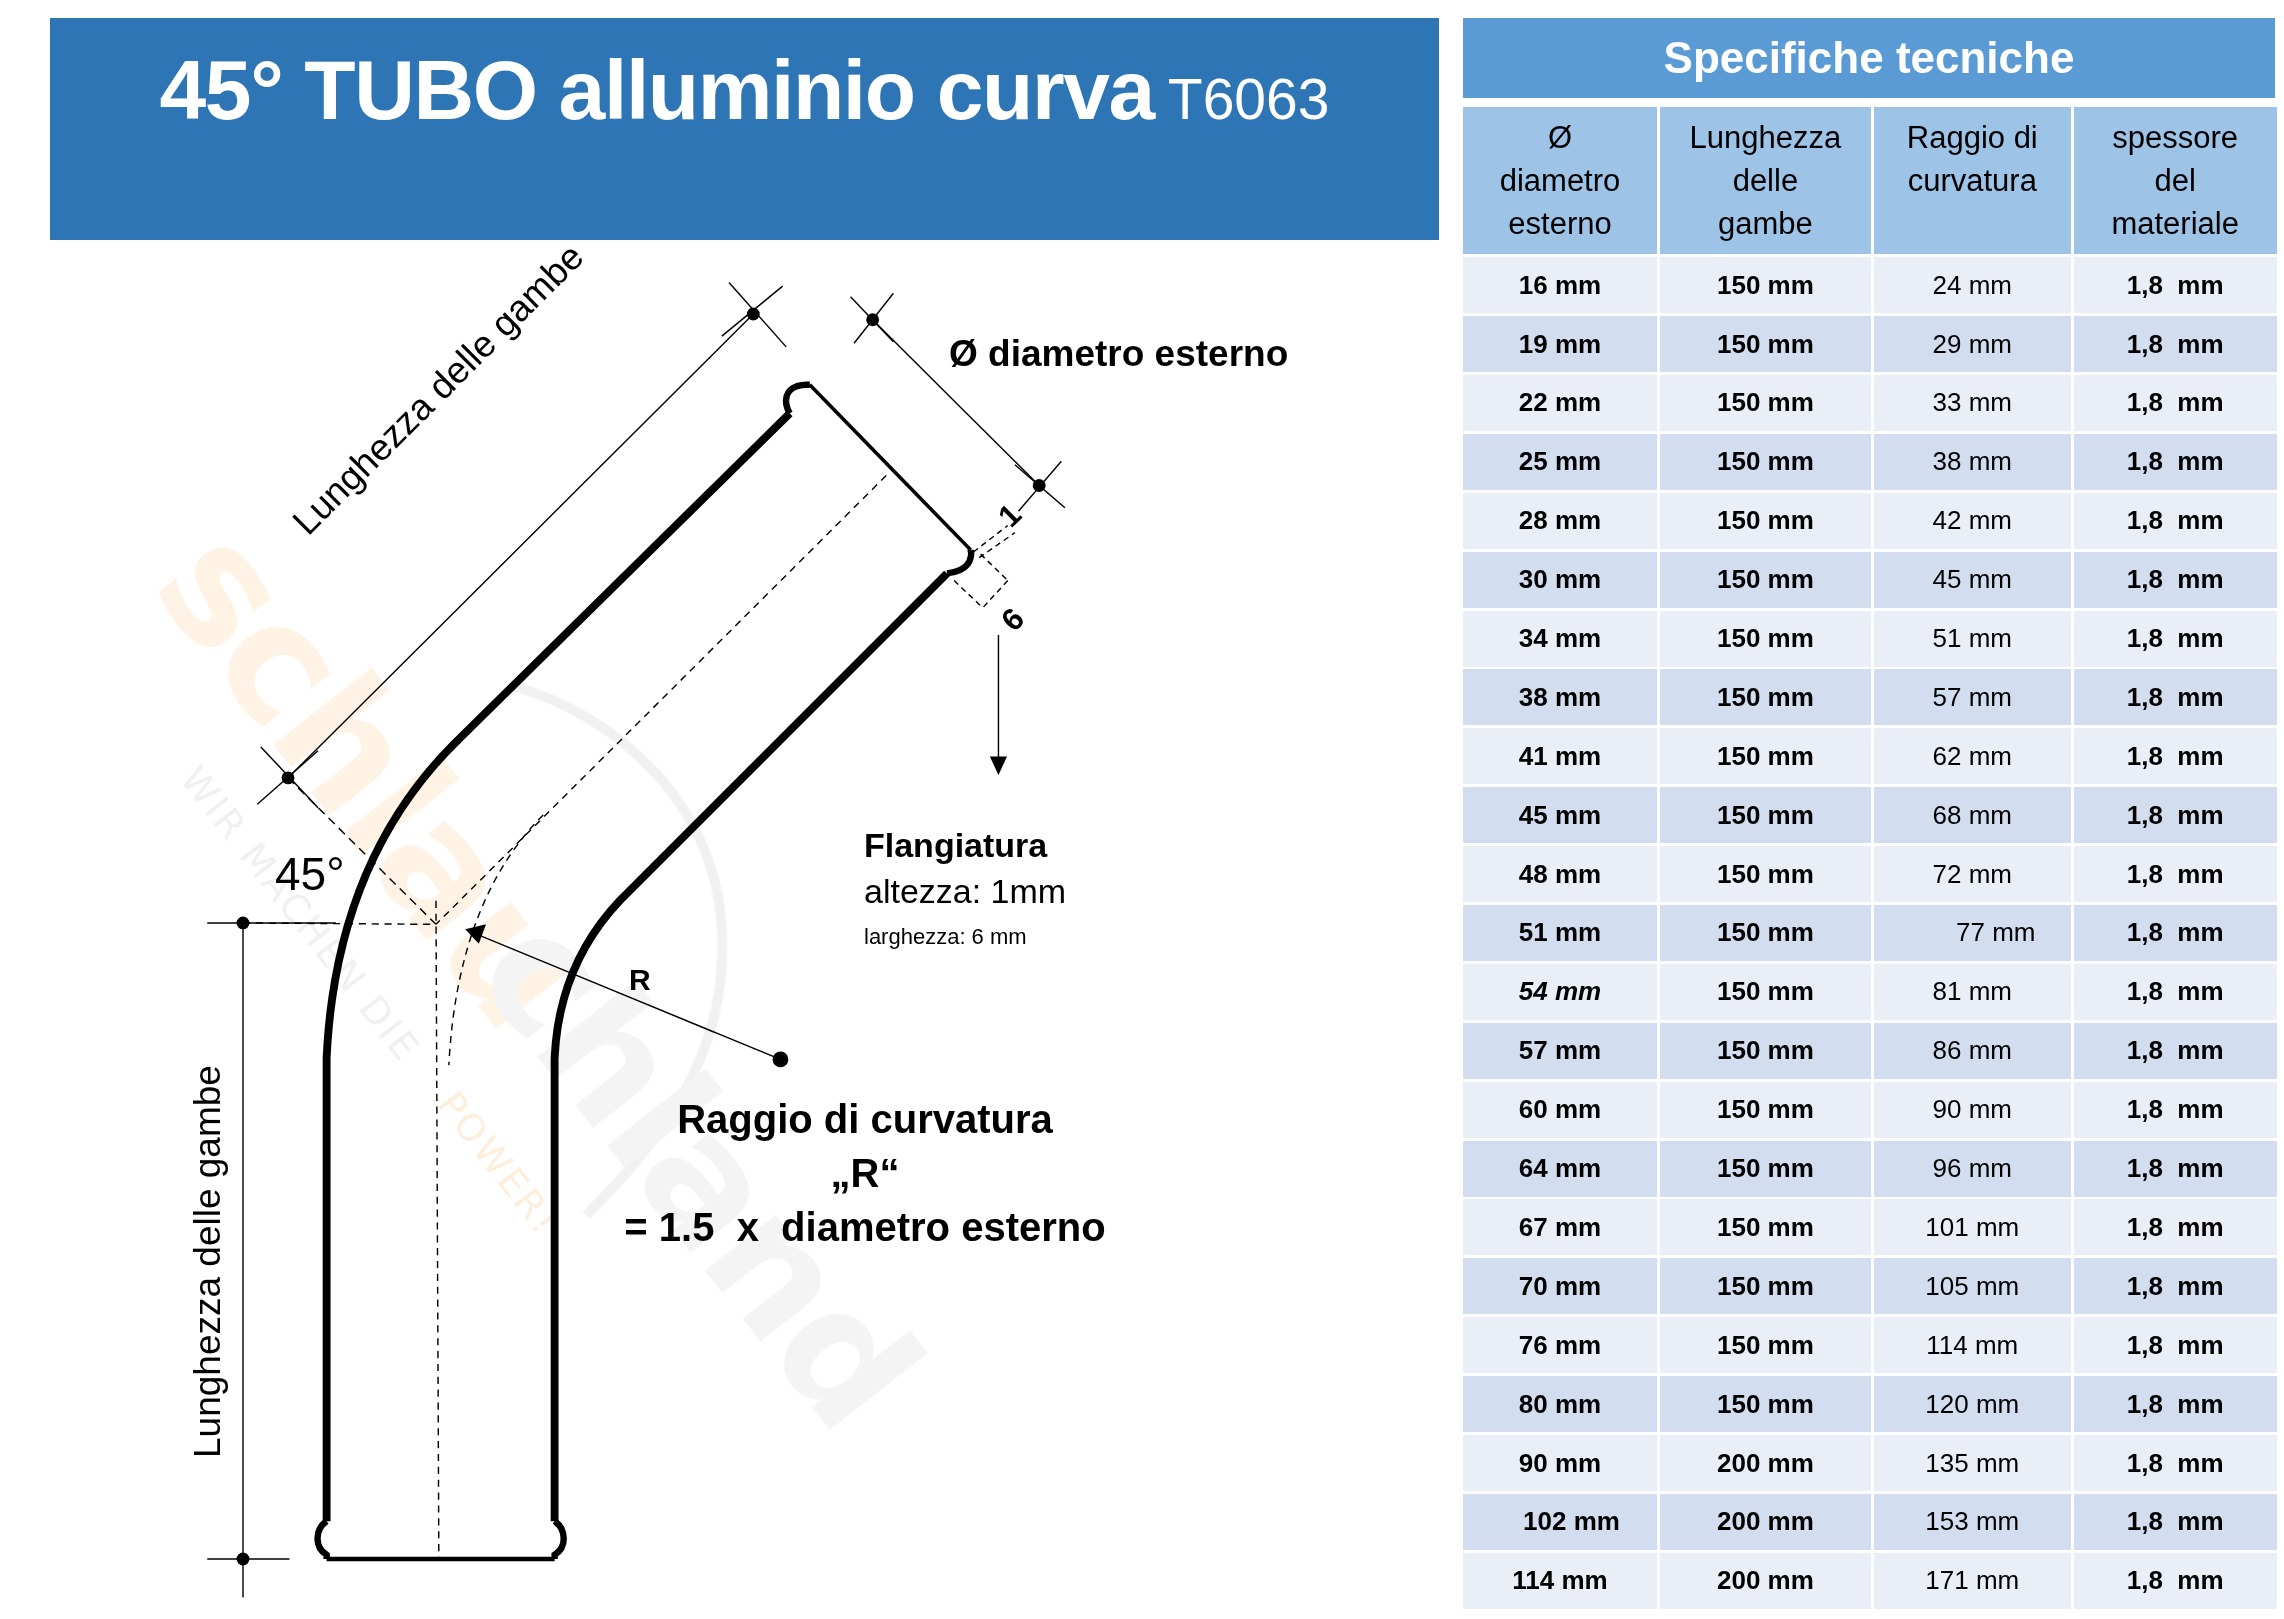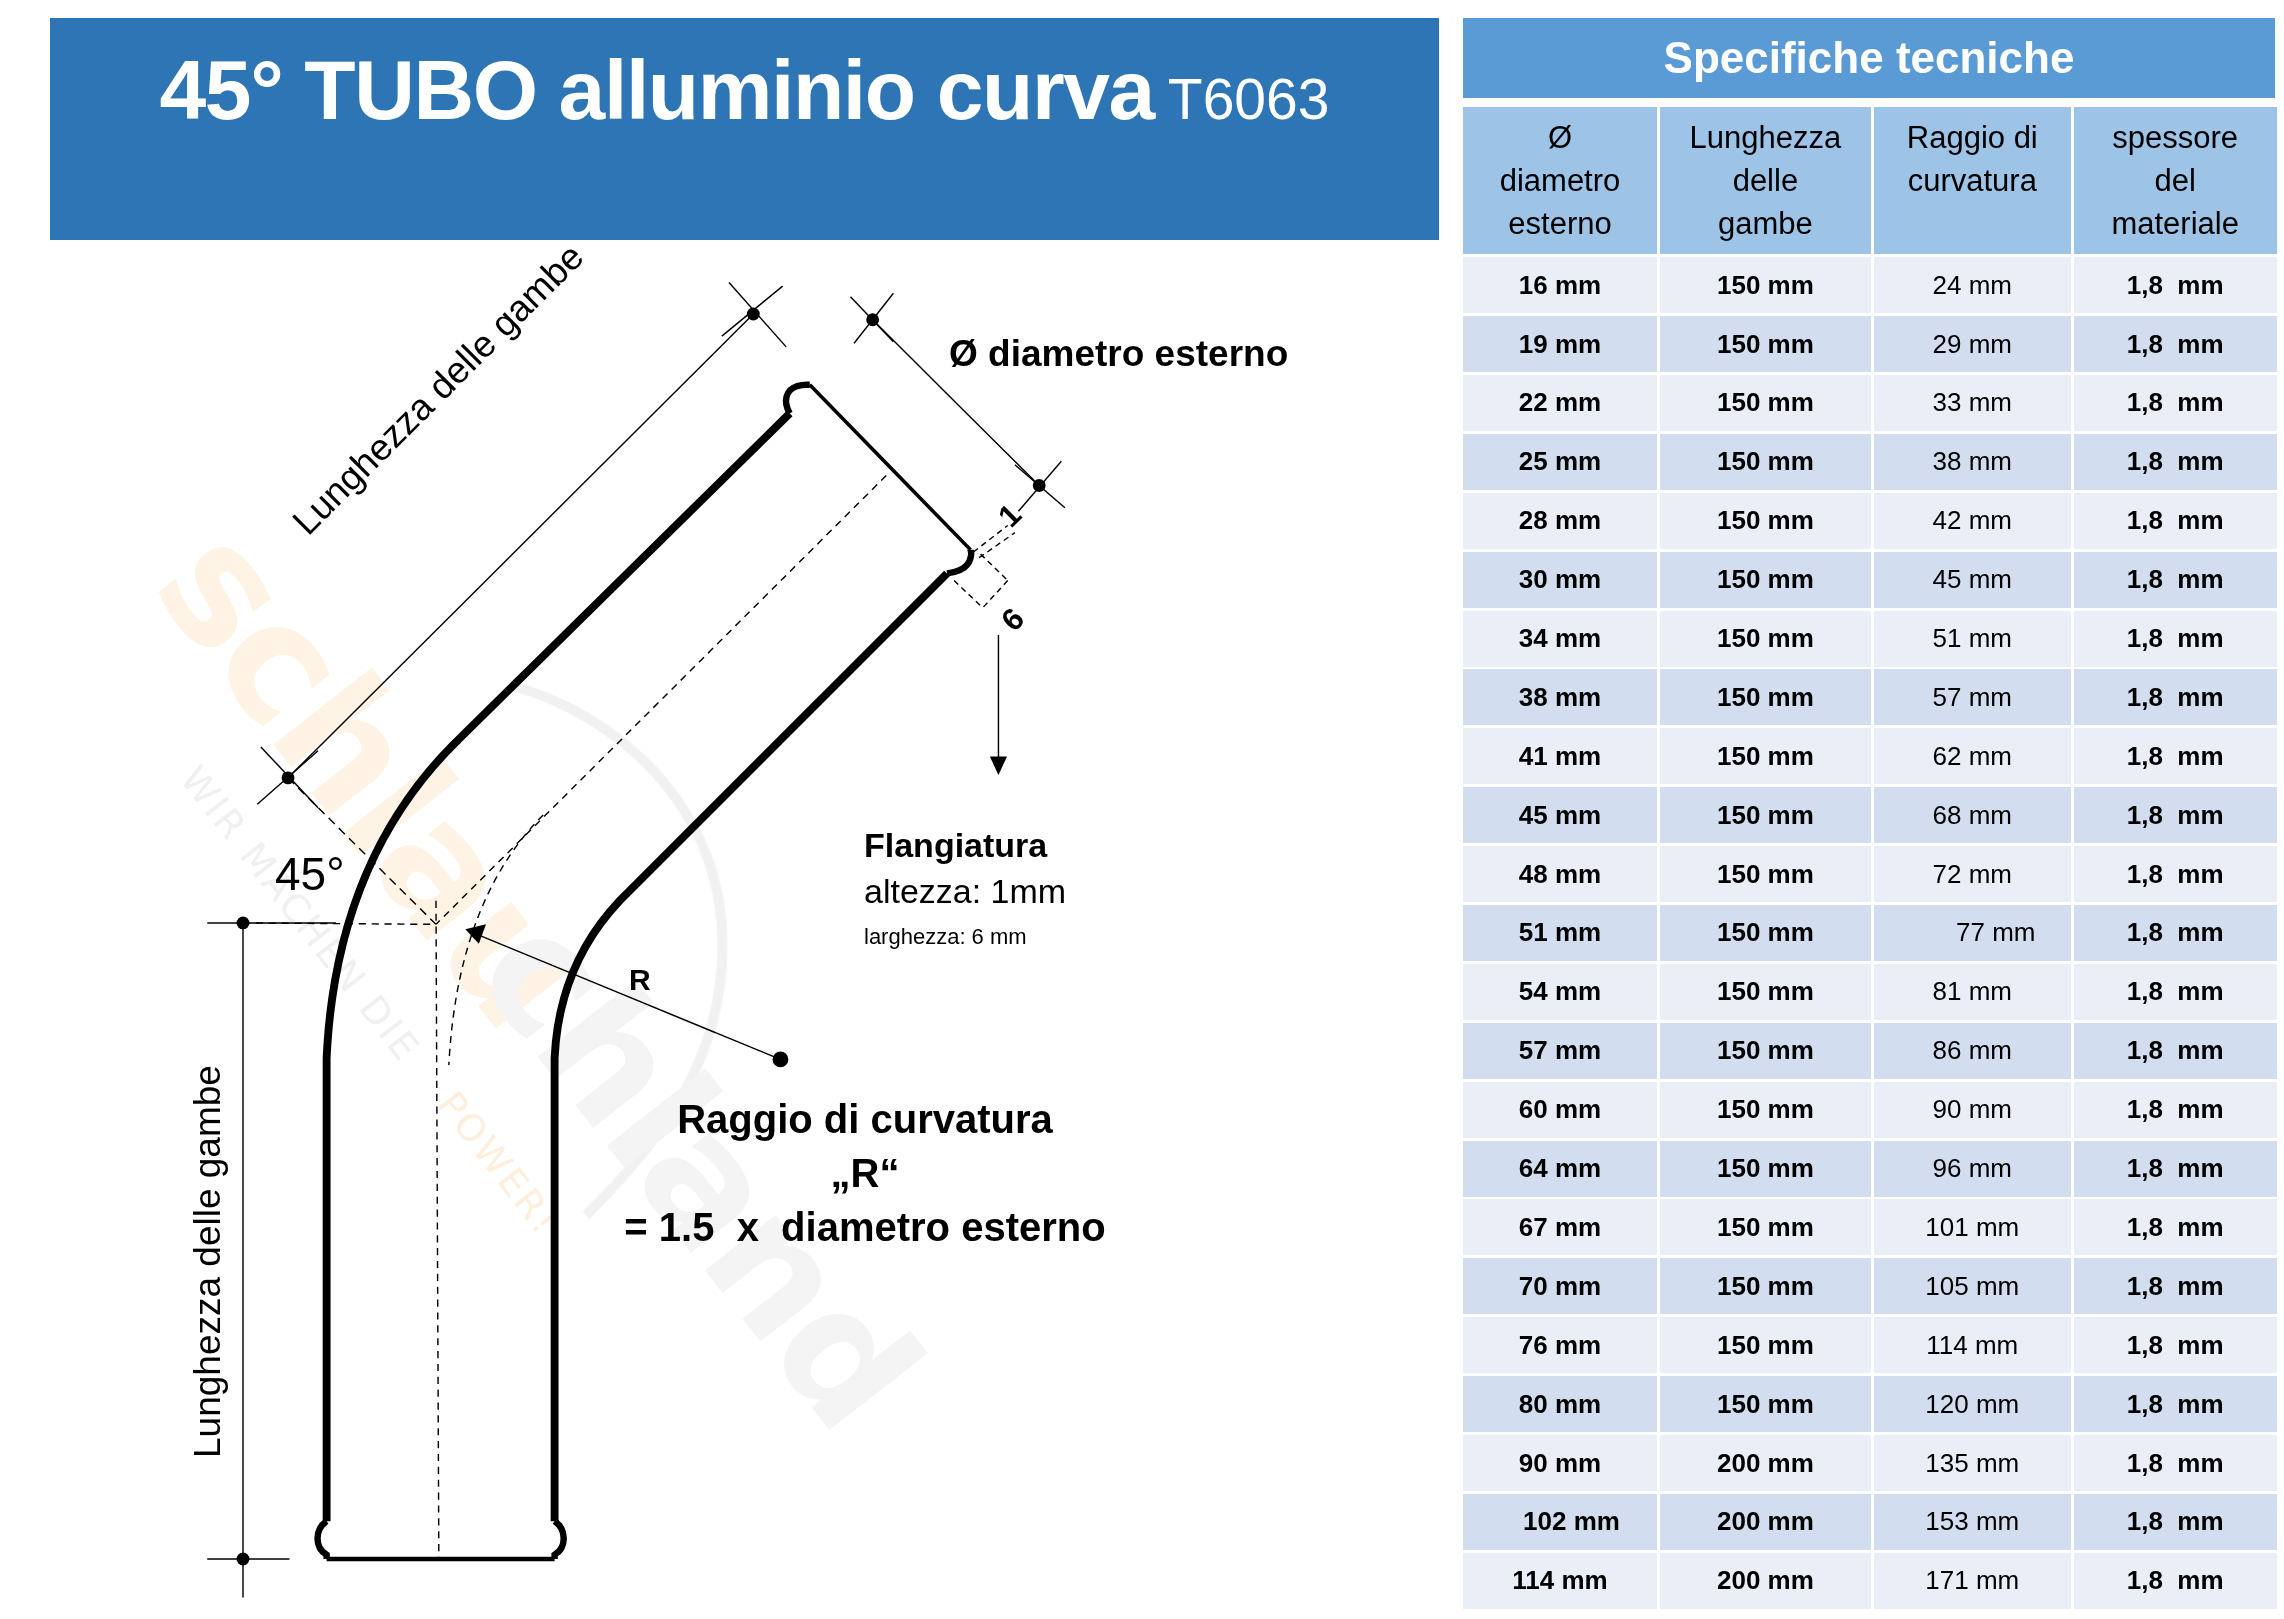--- a/index.html
+++ b/index.html
@@ -160,21 +160,21 @@
       <div class="row row-odd"><div class="cell c-bold" style="white-space: pre;">22 mm</div><div class="cell c-bold" style="white-space: pre;">150 mm</div><div class="cell c-norm" style="white-space: pre;">33 mm</div><div class="cell c-bold" style="white-space: pre;">1,8  mm</div></div>
       <div class="row row-even"><div class="cell c-bold" style="white-space: pre;">25 mm</div><div class="cell c-bold" style="white-space: pre;">150 mm</div><div class="cell c-norm" style="white-space: pre;">38 mm</div><div class="cell c-bold" style="white-space: pre;">1,8  mm</div></div>
       <div class="row row-odd"><div class="cell c-bold" style="white-space: pre;">28 mm</div><div class="cell c-bold" style="white-space: pre;">150 mm</div><div class="cell c-norm" style="white-space: pre;">42 mm</div><div class="cell c-bold" style="white-space: pre;">1,8  mm</div></div>
       <div class="row row-even"><div class="cell c-bold" style="white-space: pre;">30 mm</div><div class="cell c-bold" style="white-space: pre;">150 mm</div><div class="cell c-norm" style="white-space: pre;">45 mm</div><div class="cell c-bold" style="white-space: pre;">1,8  mm</div></div>
       <div class="row row-odd"><div class="cell c-bold" style="white-space: pre;">34 mm</div><div class="cell c-bold" style="white-space: pre;">150 mm</div><div class="cell c-norm" style="white-space: pre;">51 mm</div><div class="cell c-bold" style="white-space: pre;">1,8  mm</div></div>
       <div class="row row-even"><div class="cell c-bold" style="white-space: pre;">38 mm</div><div class="cell c-bold" style="white-space: pre;">150 mm</div><div class="cell c-norm" style="white-space: pre;">57 mm</div><div class="cell c-bold" style="white-space: pre;">1,8  mm</div></div>
       <div class="row row-odd"><div class="cell c-bold" style="white-space: pre;">41 mm</div><div class="cell c-bold" style="white-space: pre;">150 mm</div><div class="cell c-norm" style="white-space: pre;">62 mm</div><div class="cell c-bold" style="white-space: pre;">1,8  mm</div></div>
       <div class="row row-even"><div class="cell c-bold" style="white-space: pre;">45 mm</div><div class="cell c-bold" style="white-space: pre;">150 mm</div><div class="cell c-norm" style="white-space: pre;">68 mm</div><div class="cell c-bold" style="white-space: pre;">1,8  mm</div></div>
       <div class="row row-odd"><div class="cell c-bold" style="white-space: pre;">48 mm</div><div class="cell c-bold" style="white-space: pre;">150 mm</div><div class="cell c-norm" style="white-space: pre;">72 mm</div><div class="cell c-bold" style="white-space: pre;">1,8  mm</div></div>
       <div class="row row-even"><div class="cell c-bold" style="white-space: pre;">51 mm</div><div class="cell c-bold" style="white-space: pre;">150 mm</div><div class="cell c-norm" style="white-space: pre; padding-left: 47px;">77 mm</div><div class="cell c-bold" style="white-space: pre;">1,8  mm</div></div>
-      <div class="row row-odd"><div class="cell c-bold" style="white-space: pre;">54 mm</div><div class="cell c-bold" style="white-space: pre;">150 mm</div><div class="cell c-norm" style="white-space: pre;">81 mm</div><div class="cell c-bold" style="white-space: pre;">1,8  mm</div></div>
+      <div class="row row-odd"><div class="cell c-bold" style="white-space: pre; font-style: italic;">54 mm</div><div class="cell c-bold" style="white-space: pre;">150 mm</div><div class="cell c-norm" style="white-space: pre;">81 mm</div><div class="cell c-bold" style="white-space: pre;">1,8  mm</div></div>
       <div class="row row-even"><div class="cell c-bold" style="white-space: pre;">57 mm</div><div class="cell c-bold" style="white-space: pre;">150 mm</div><div class="cell c-norm" style="white-space: pre;">86 mm</div><div class="cell c-bold" style="white-space: pre;">1,8  mm</div></div>
       <div class="row row-odd"><div class="cell c-bold" style="white-space: pre;">60 mm</div><div class="cell c-bold" style="white-space: pre;">150 mm</div><div class="cell c-norm" style="white-space: pre;">90 mm</div><div class="cell c-bold" style="white-space: pre;">1,8  mm</div></div>
       <div class="row row-even"><div class="cell c-bold" style="white-space: pre;">64 mm</div><div class="cell c-bold" style="white-space: pre;">150 mm</div><div class="cell c-norm" style="white-space: pre;">96 mm</div><div class="cell c-bold" style="white-space: pre;">1,8  mm</div></div>
       <div class="row row-odd"><div class="cell c-bold" style="white-space: pre;">67 mm</div><div class="cell c-bold" style="white-space: pre;">150 mm</div><div class="cell c-norm" style="white-space: pre;">101 mm</div><div class="cell c-bold" style="white-space: pre;">1,8  mm</div></div>
       <div class="row row-even"><div class="cell c-bold" style="white-space: pre;">70 mm</div><div class="cell c-bold" style="white-space: pre;">150 mm</div><div class="cell c-norm" style="white-space: pre;">105 mm</div><div class="cell c-bold" style="white-space: pre;">1,8  mm</div></div>
       <div class="row row-odd"><div class="cell c-bold" style="white-space: pre;">76 mm</div><div class="cell c-bold" style="white-space: pre;">150 mm</div><div class="cell c-norm" style="white-space: pre;">114 mm</div><div class="cell c-bold" style="white-space: pre;">1,8  mm</div></div>
       <div class="row row-even"><div class="cell c-bold" style="white-space: pre;">80 mm</div><div class="cell c-bold" style="white-space: pre;">150 mm</div><div class="cell c-norm" style="white-space: pre;">120 mm</div><div class="cell c-bold" style="white-space: pre;">1,8  mm</div></div>
       <div class="row row-odd"><div class="cell c-bold" style="white-space: pre;">90 mm</div><div class="cell c-bold" style="white-space: pre;">200 mm</div><div class="cell c-norm" style="white-space: pre;">135 mm</div><div class="cell c-bold" style="white-space: pre;">1,8  mm</div></div>
       <div class="row row-even"><div class="cell c-bold" style="white-space: pre; padding-left: 23px;">102 mm</div><div class="cell c-bold" style="white-space: pre;">200 mm</div><div class="cell c-norm" style="white-space: pre;">153 mm</div><div class="cell c-bold" style="white-space: pre;">1,8  mm</div></div>
       <div class="row row-odd"><div class="cell c-bold" style="white-space: pre;">114 mm</div><div class="cell c-bold" style="white-space: pre;">200 mm</div><div class="cell c-norm" style="white-space: pre;">171 mm</div><div class="cell c-bold" style="white-space: pre;">1,8  mm</div></div>

